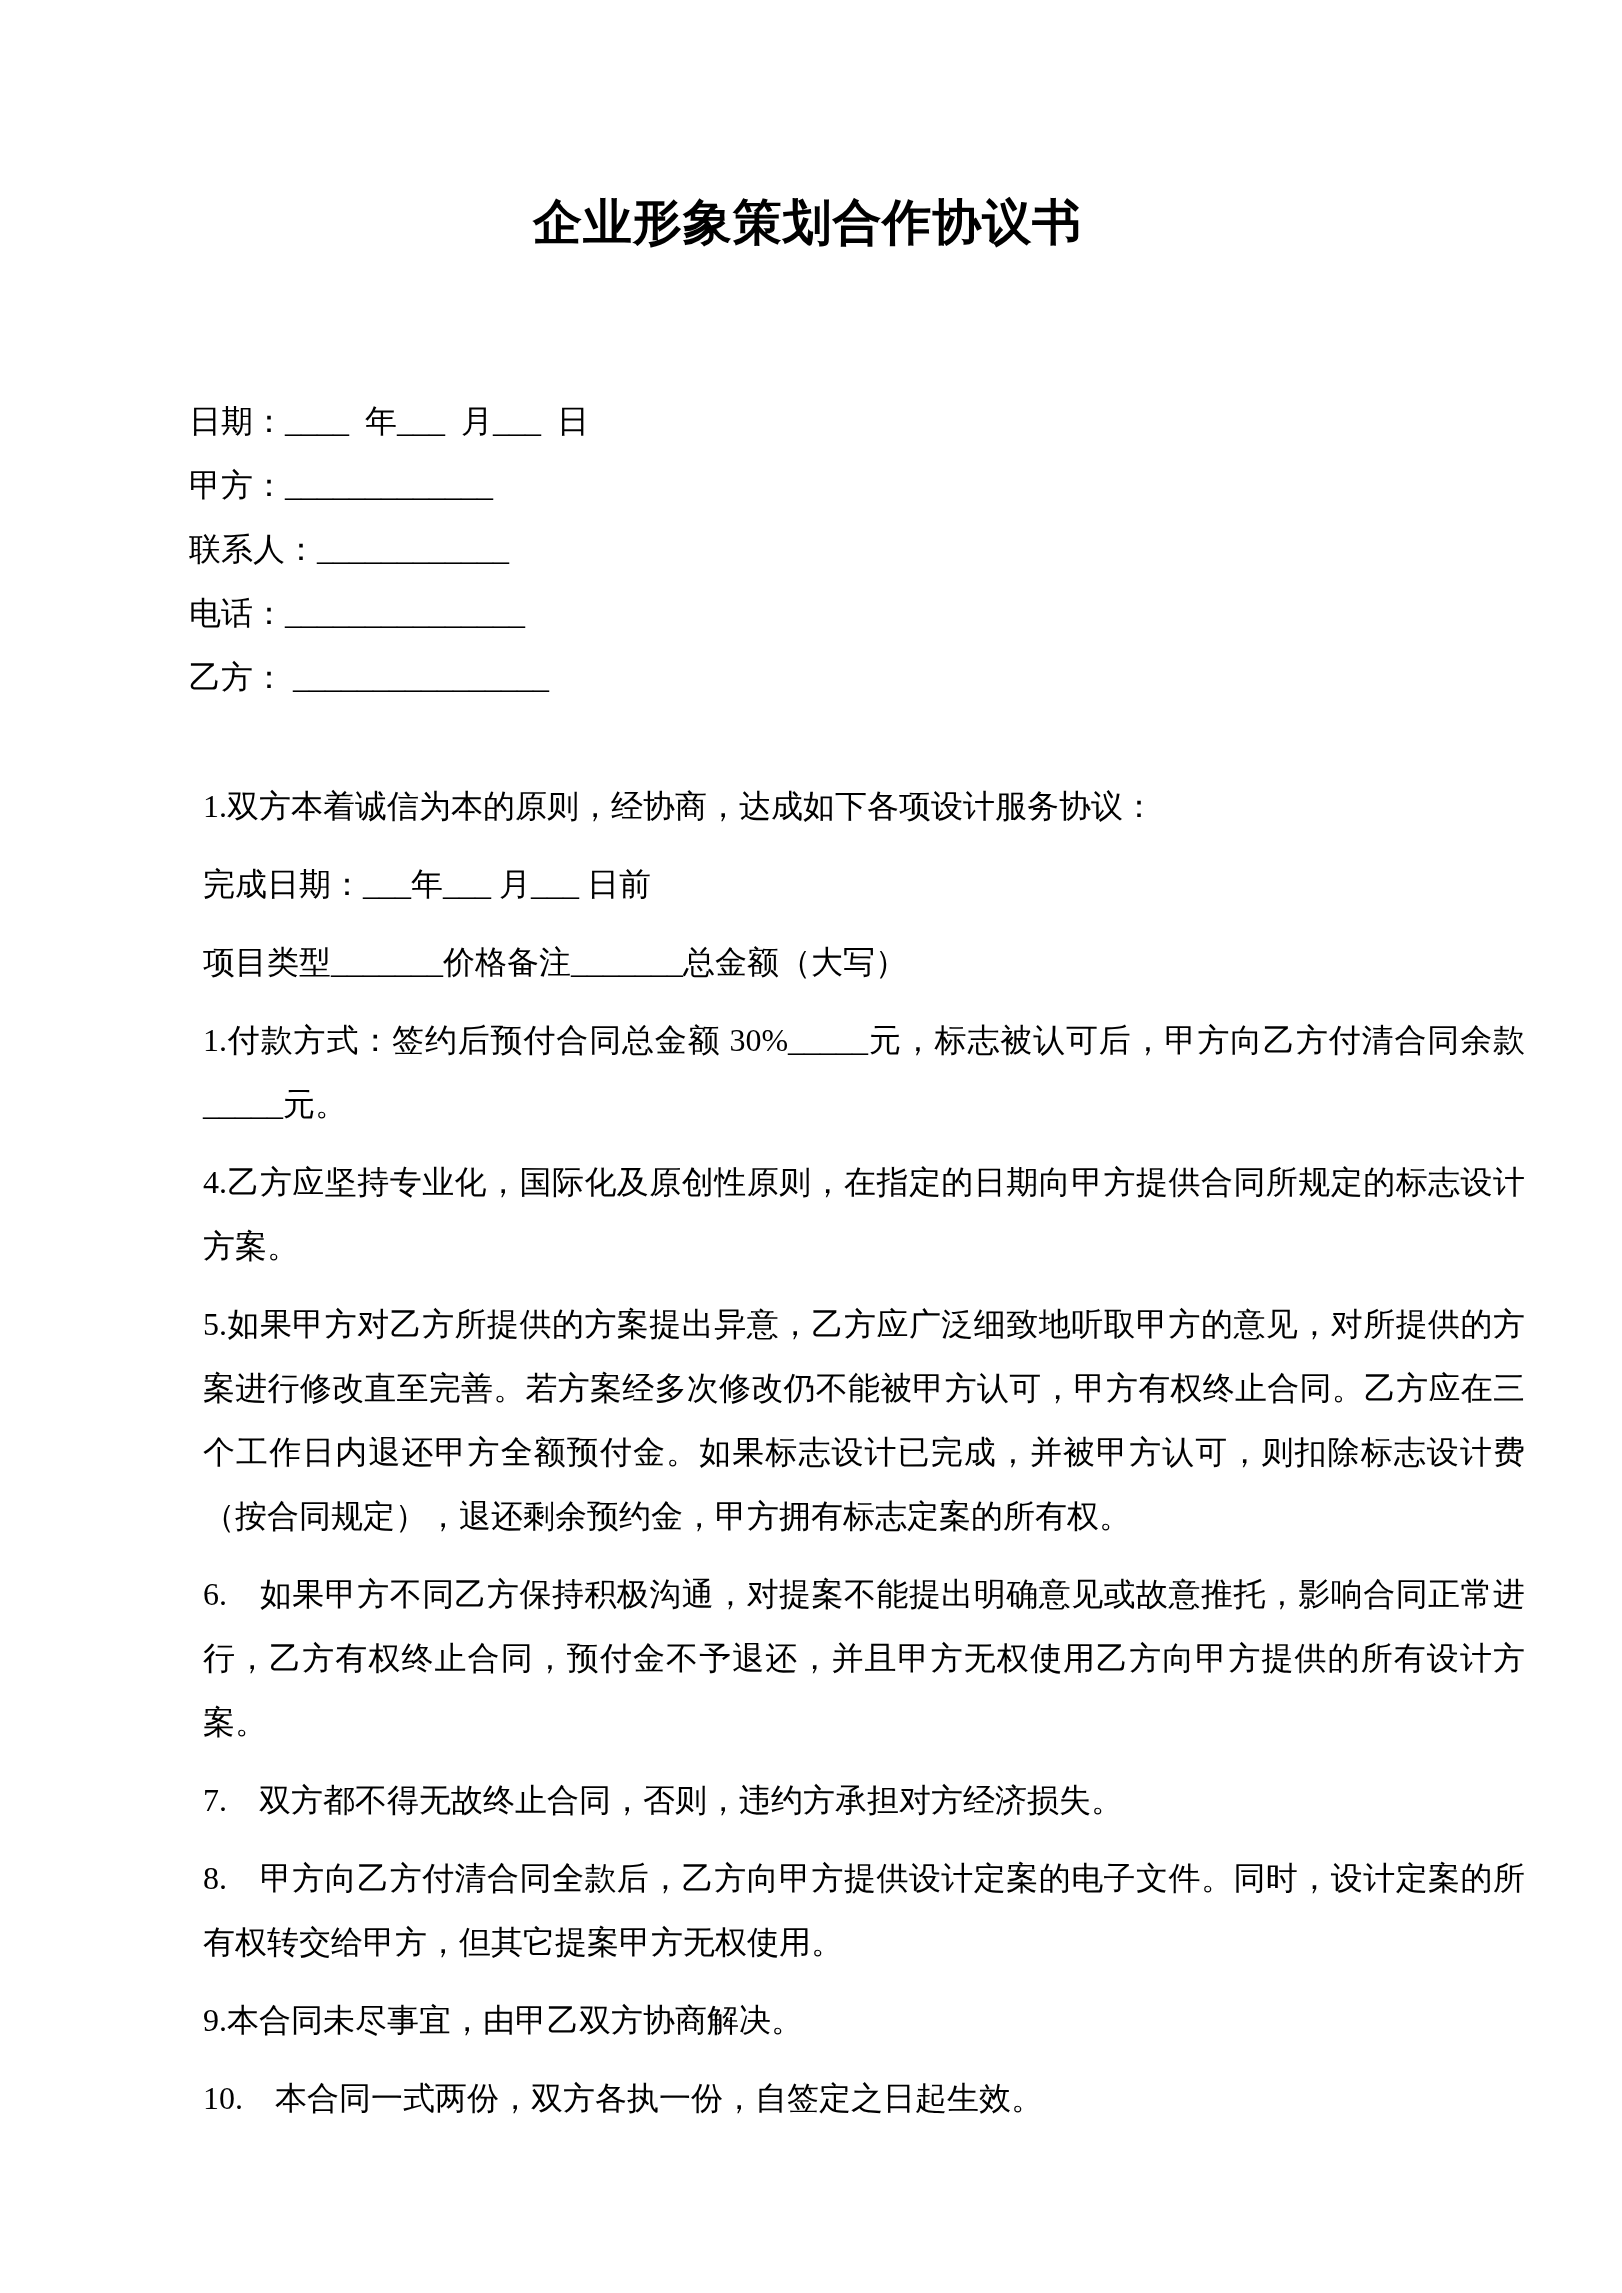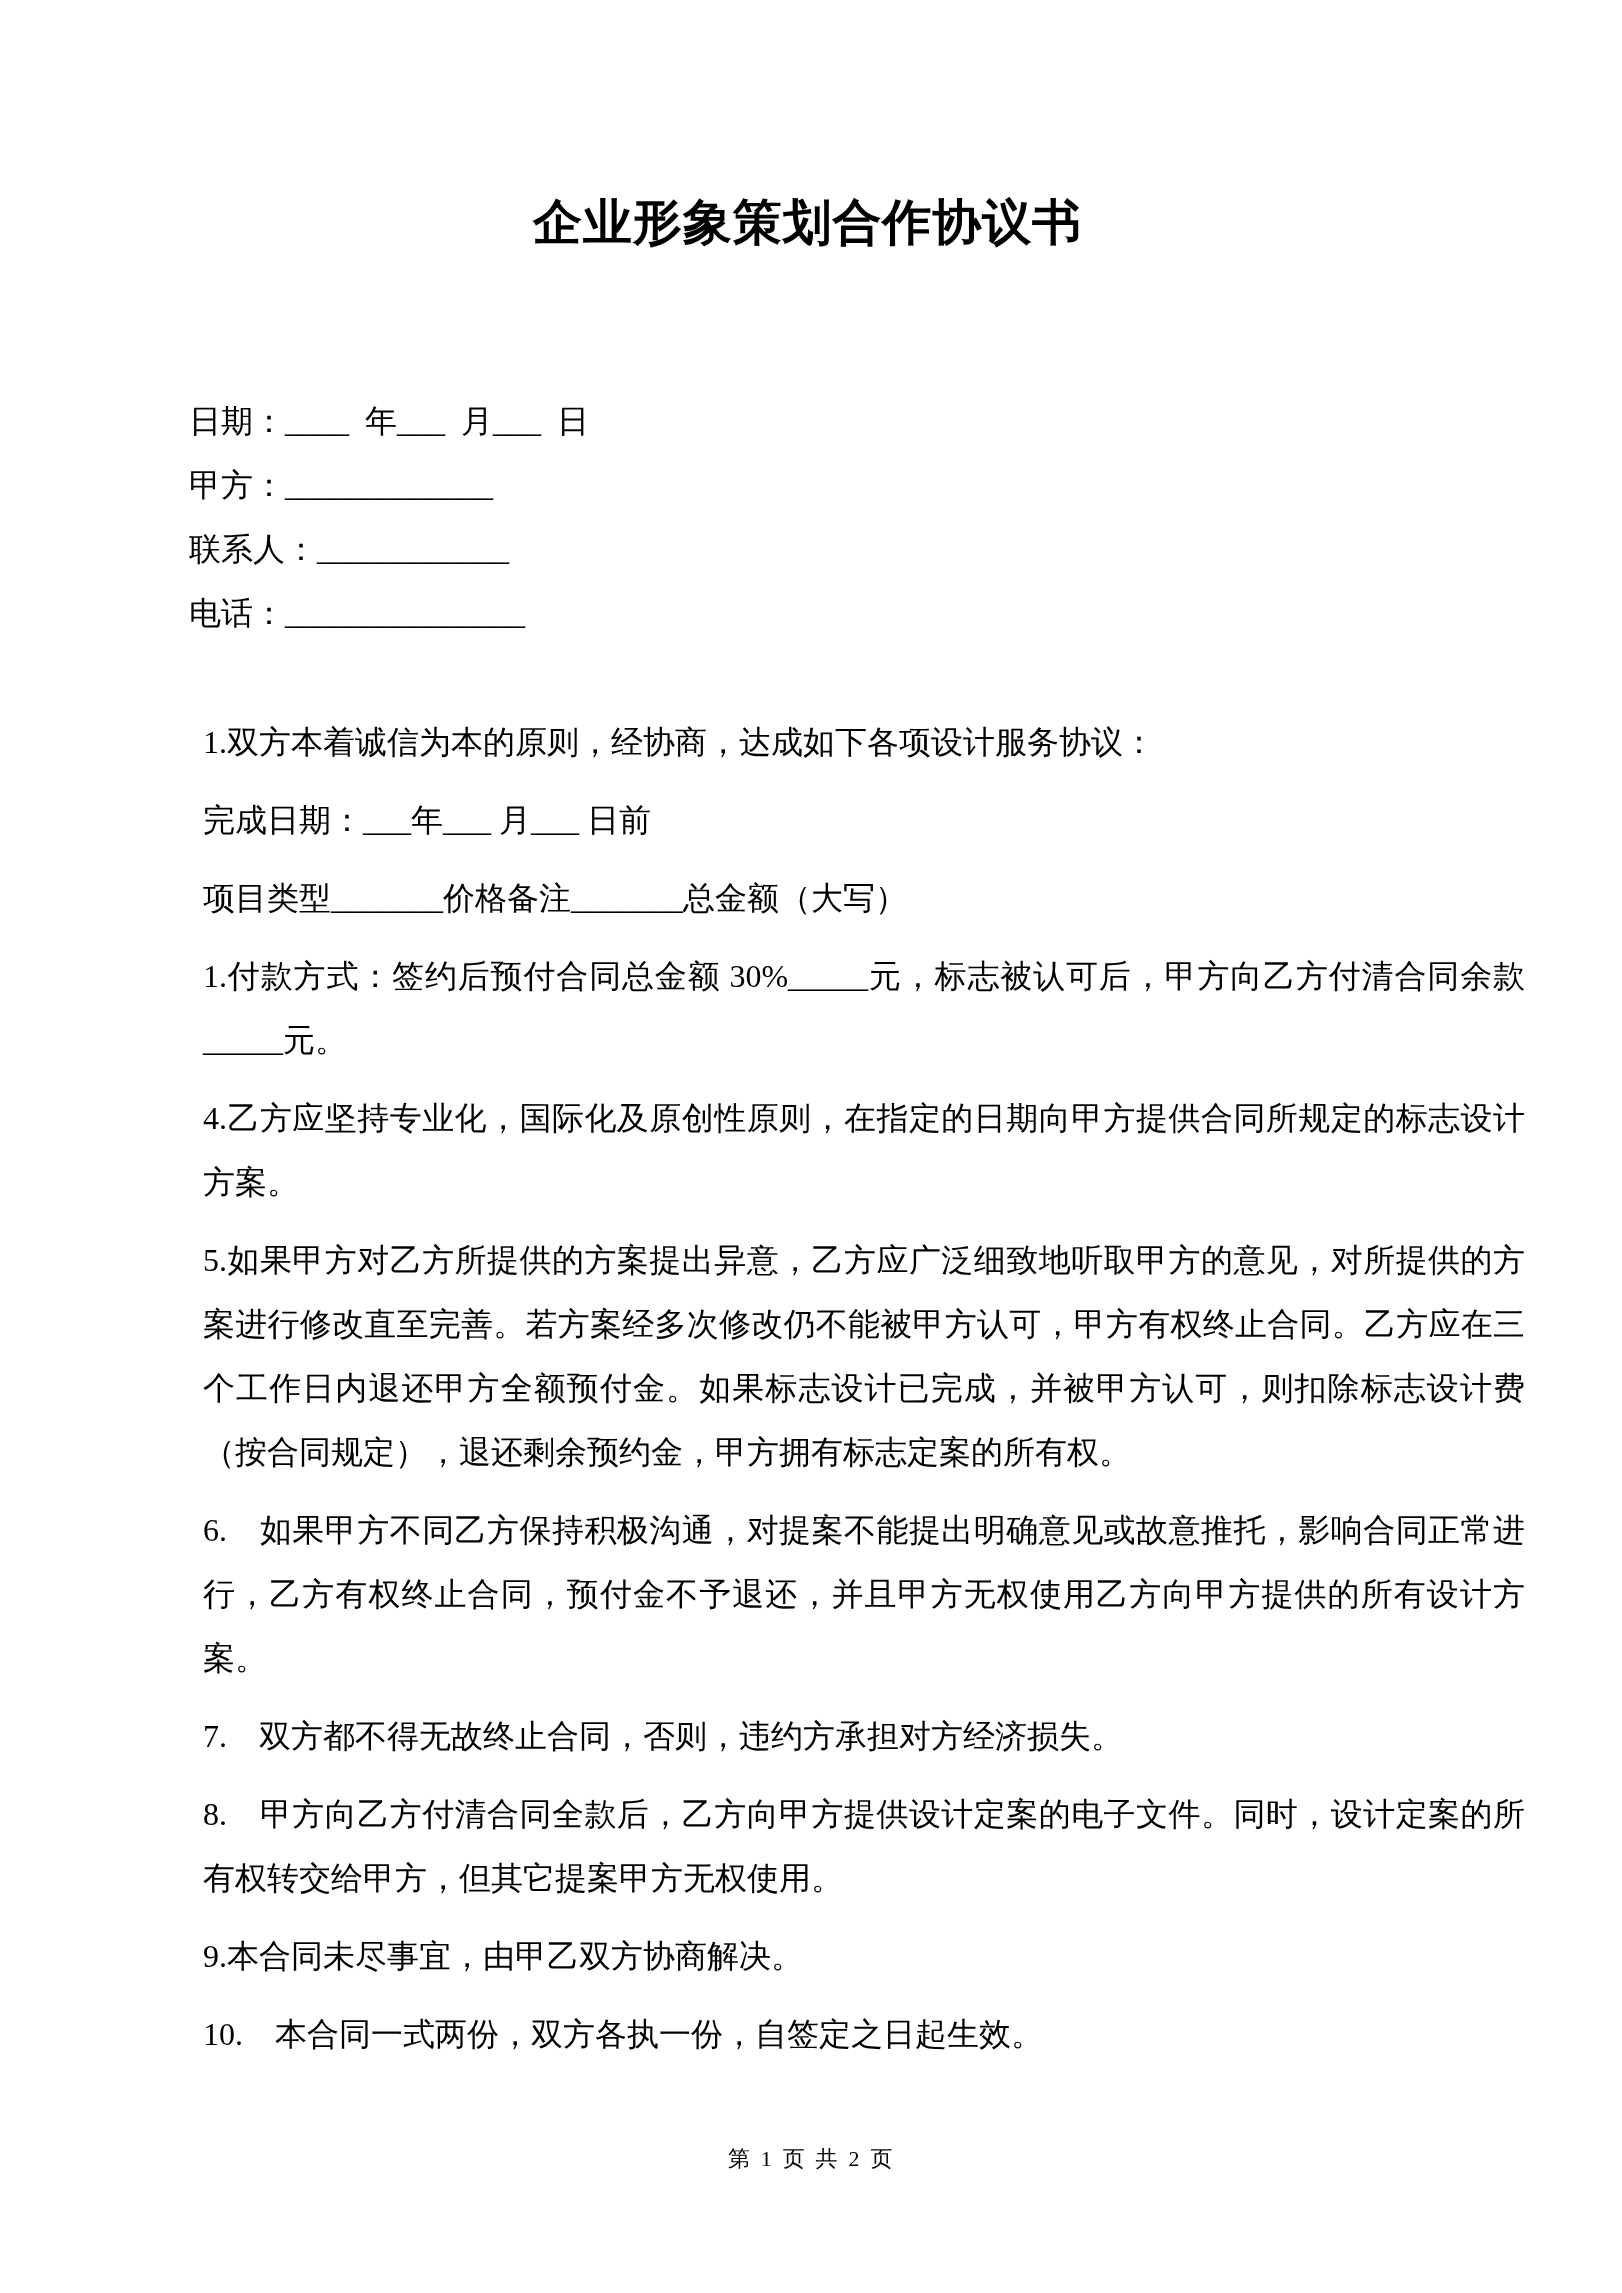--- a/index.html
+++ b/index.html
@@ -57,34 +57,34 @@
 
   <h1 class="title">企业形象策划合作协议书</h1>
 
   <div class="content">
 
     <div class="fields">
       <p class="field">日期：____  年___  月___  日</p>
       <p class="field">甲方：_____________</p>
       <p class="field">联系人：____________</p>
       <p class="field">电话：_______________</p>
+      <p class="field">乙方： ________________</p>
     </div>
 
     <div class="clauses">
       <p class="clause">1.双方本着诚信为本的原则，经协商，达成如下各项设计服务协议：</p>
       <p class="clause">完成日期：___年___  月___  日前</p>
       <p class="clause">项目类型_______价格备注_______总金额（大写）</p>
       <p class="clause">1.付款方式：签约后预付合同总金额 30%_____元，标志被认可后，甲方向乙方付清合同余款_____元。</p>
       <p class="clause">4.乙方应坚持专业化，国际化及原创性原则，在指定的日期向甲方提供合同所规定的标志设计方案。</p>
       <p class="clause">5.如果甲方对乙方所提供的方案提出异意，乙方应广泛细致地听取甲方的意见，对所提供的方案进行修改直至完善。若方案经多次修改仍不能被甲方认可，甲方有权终止合同。乙方应在三个工作日内退还甲方全额预付金。如果标志设计已完成，并被甲方认可，则扣除标志设计费（按合同规定），退还剩余预约金，甲方拥有标志定案的所有权。</p>
       <p class="clause">6.　如果甲方不同乙方保持积极沟通，对提案不能提出明确意见或故意推托，影响合同正常进行，乙方有权终止合同，预付金不予退还，并且甲方无权使用乙方向甲方提供的所有设计方案。</p>
       <p class="clause">7.　双方都不得无故终止合同，否则，违约方承担对方经济损失。</p>
       <p class="clause">8.　甲方向乙方付清合同全款后，乙方向甲方提供设计定案的电子文件。同时，设计定案的所有权转交给甲方，但其它提案甲方无权使用。</p>
       <p class="clause">9.本合同未尽事宜，由甲乙双方协商解决。</p>
       <p class="clause">10.　本合同一式两份，双方各执一份，自签定之日起生效。</p>
     </div>
 
   </div>
 
-  <div class="footer">第 1 页 共 2 页</div>
 
 </div>
 
 
 </body></html>

